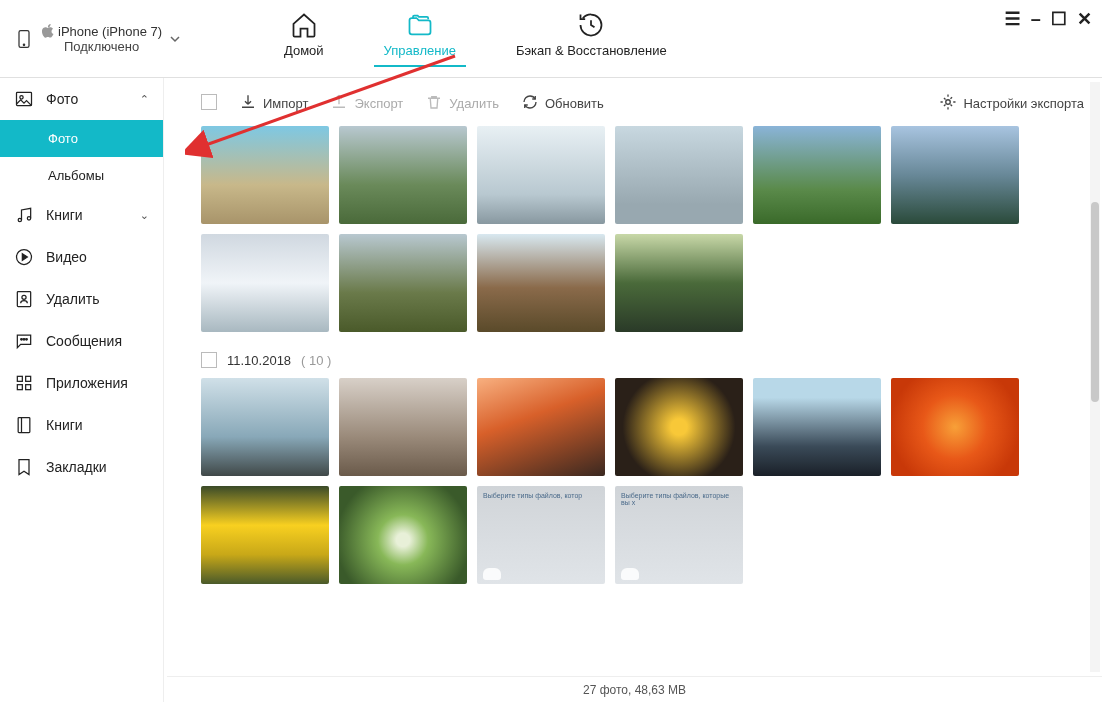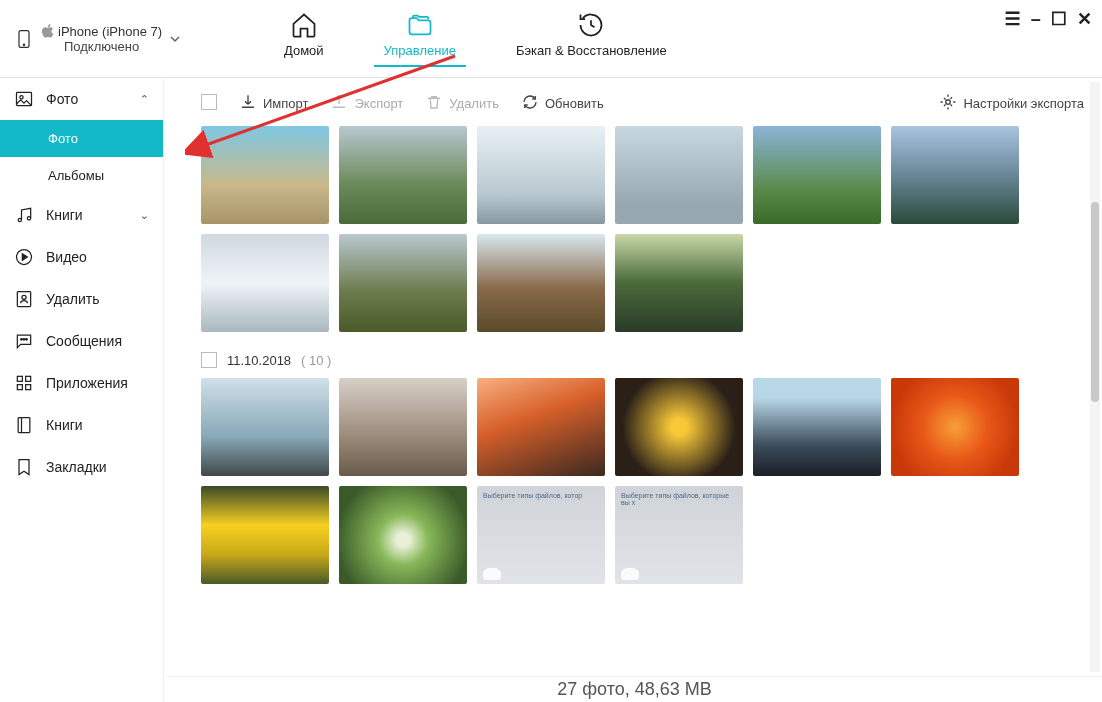--- a/index.html
+++ b/index.html
@@ -62,21 +62,21 @@
 .t15{background:linear-gradient(180deg,#b8d8e8 20%,#3a4a58 70%,#1a2028 100%);}
 .t16{background:radial-gradient(circle at 50% 50%,#f8a038 0%,#e85818 40%,#c83808 80%);}
 .t17{background:linear-gradient(180deg,#3a4a28 0%,#f8d020 40%,#c8a818 70%,#4a5a2a 100%);}
 .t18{background:radial-gradient(circle at 50% 55%,#e8f0d8 8%,#88b858 30%,#3a5a2a 80%);}
 .t19{background:linear-gradient(180deg,#d0d4d8 0%,#e0e4e8 100%);}
 .t20{background:linear-gradient(180deg,#d0d4d8 0%,#e0e4e8 100%);}
 
 .cloud-badge { position: absolute; bottom: 4px; left: 6px; width: 18px; height: 12px; background: #fff; border-radius: 6px 6px 3px 3px; opacity: 0.85; }
 
 
-.statusbar { position: absolute; left: 167px; right: 0; bottom: 0; height: 26px; display: flex; align-items: center; justify-content: center; font-size: 18px; color: #555; border-top: 1px solid #eee; }
+.statusbar { position: absolute; left: 167px; right: 0; bottom: 0; height: 26px; display: flex; align-items: center; justify-content: center; font-size: 12px; color: #555; border-top: 1px solid #eee; }
 
 
 .vscroll { position: absolute; right: 2px; top: 82px; bottom: 30px; width: 10px; background: #f4f4f4; }
 .vscroll-thumb { position: absolute; left: 1px; right: 1px; top: 120px; height: 200px; background: #c8c8c8; border-radius: 4px; }
 
 
 .arrow-svg { position: absolute; left: 185px; top: 48px; width: 280px; height: 110px; pointer-events: none; z-index: 50; }
 </style>
 </head>
 <body>

